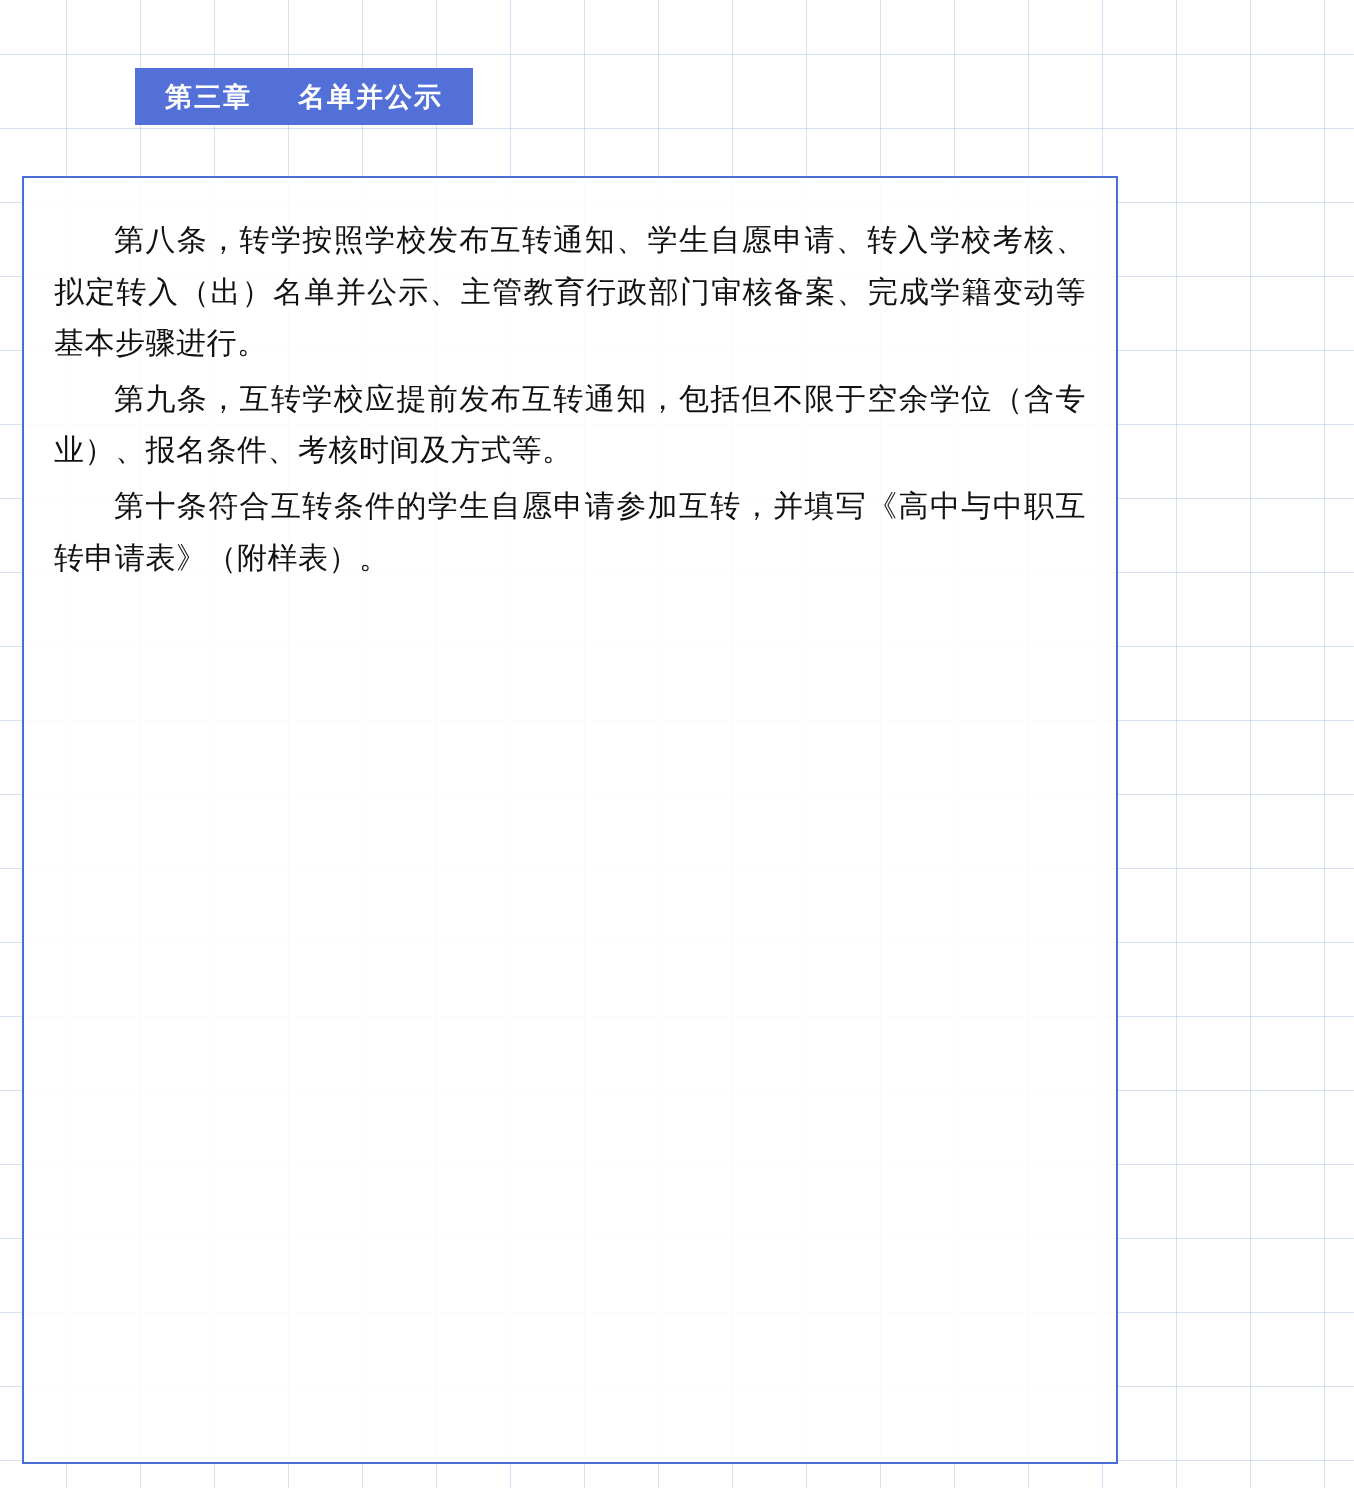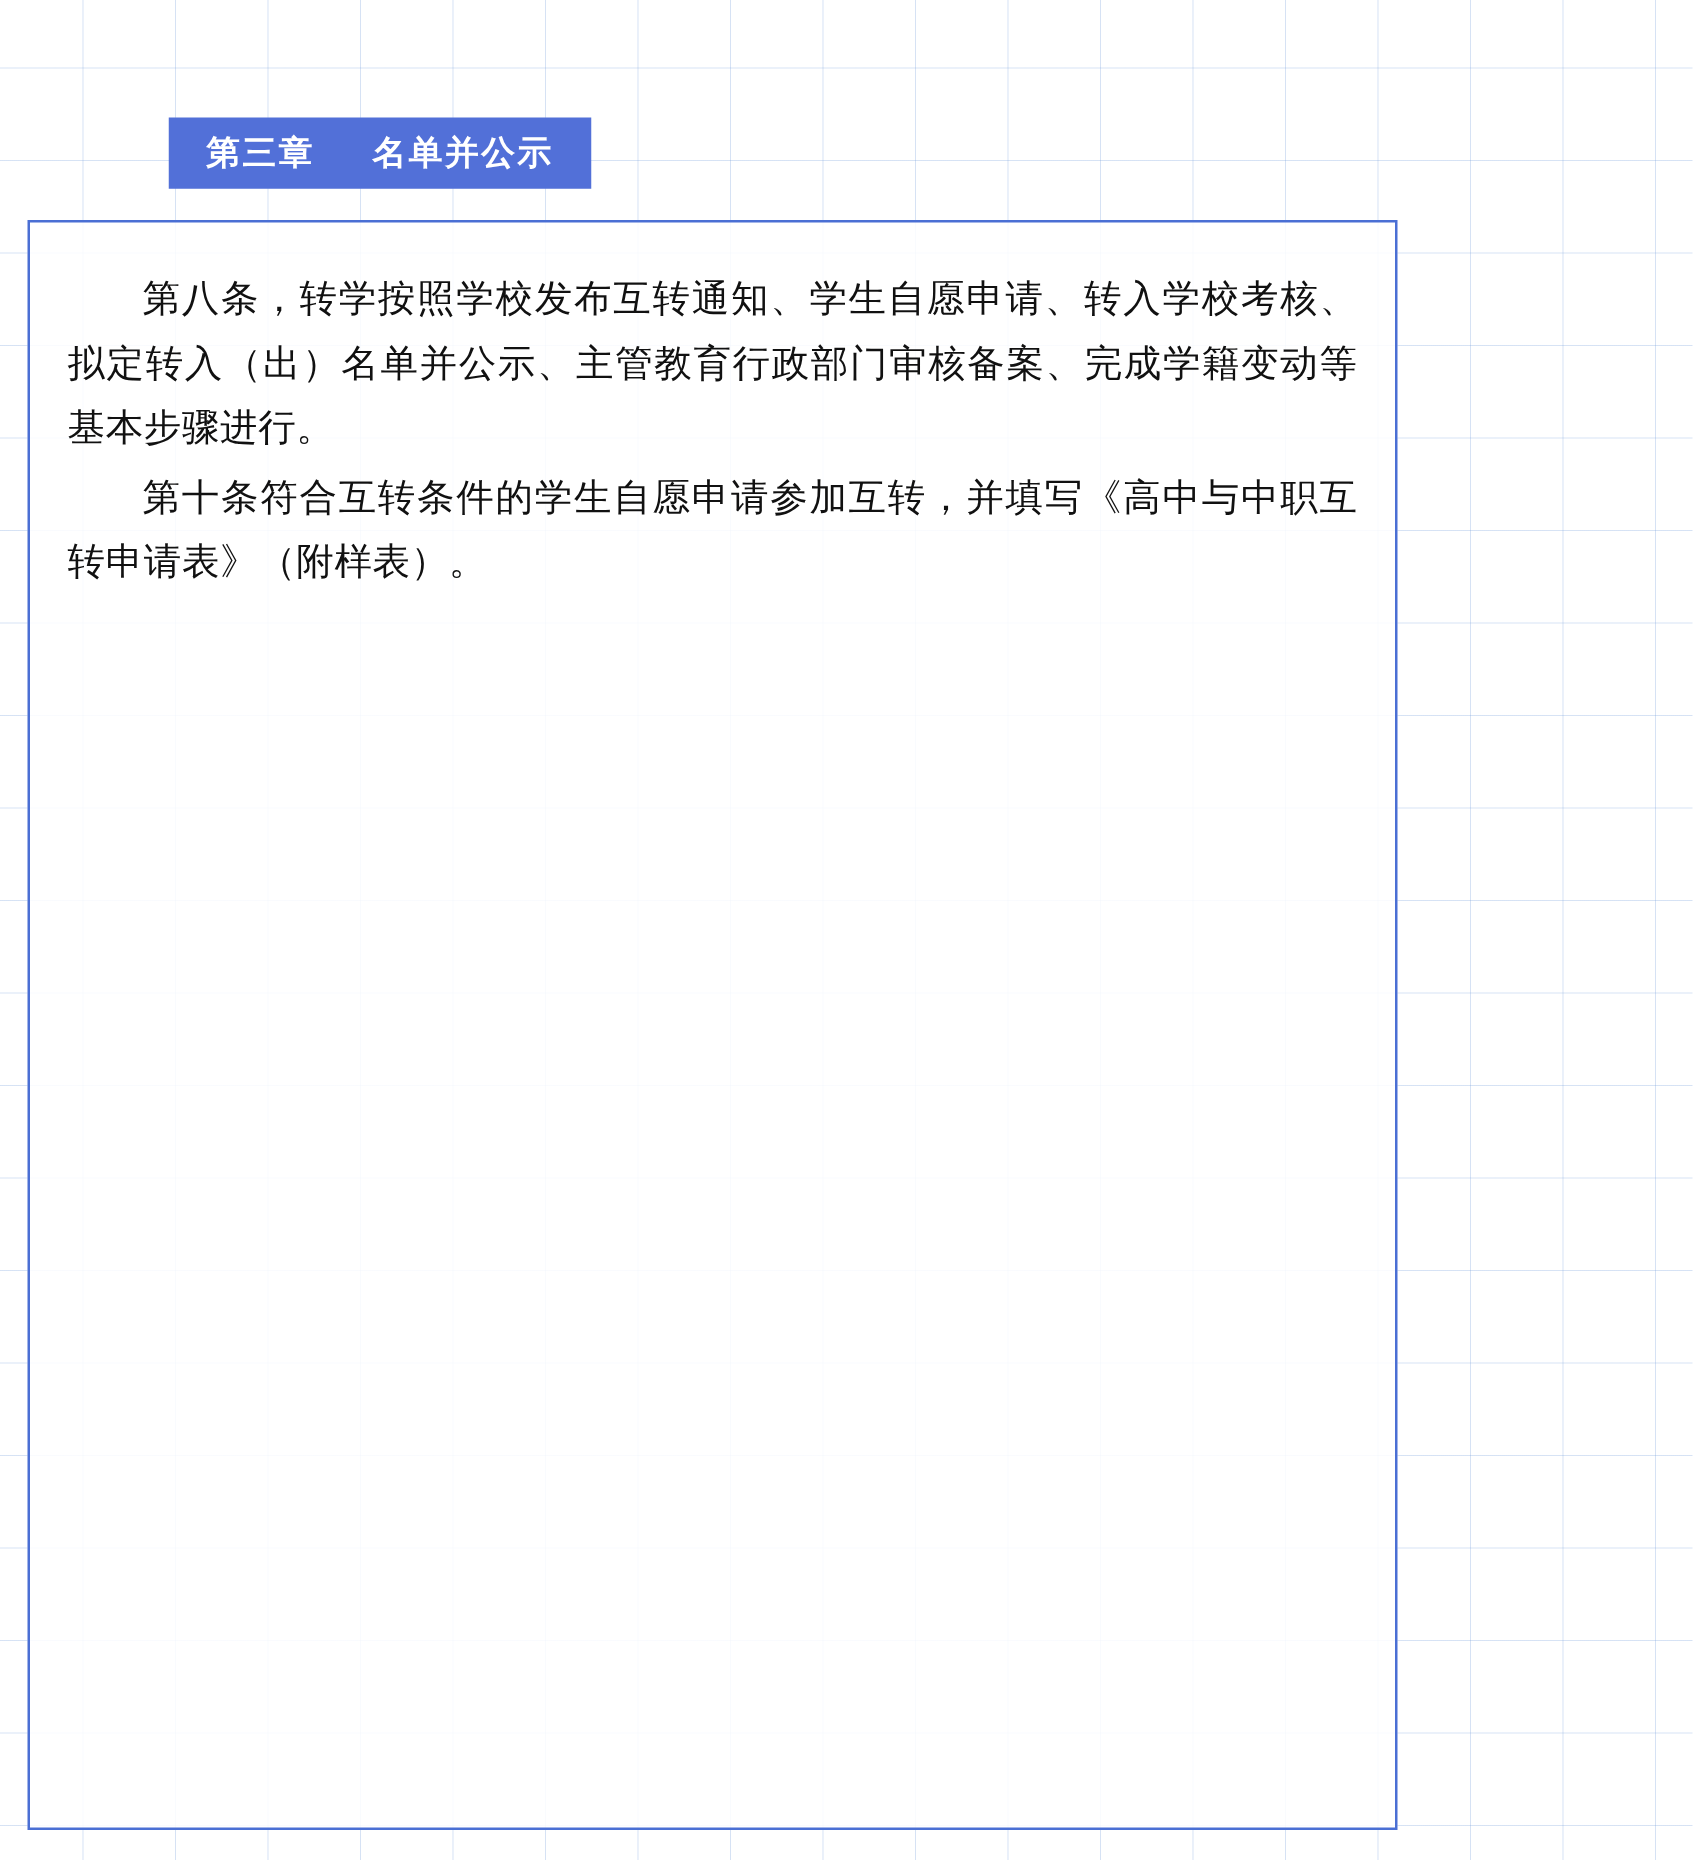--- a/index.html
+++ b/index.html
@@ -31,23 +31,23 @@
   #page {
     position: absolute;
     inset: 0;
     z-index: 1;
   }
 
   
   #chapter-heading {
     position: absolute;
     left: 93px;
-    top: 44px;
+    top: 34px;
     display: flex;
-    align-items: center;
+    align-items: flex-start;
     height: 122px;
   }
   #chapter-rule {
     width: 3px;
     background: #4a6fd4;
     margin-right: 39px;
   }
   #chapter-badge {
     background: #5270d8;
     color: #ffffff;
@@ -109,20 +109,21 @@
     <div id="chapter-badge">
       <span class="chapter-num">第三章</span>
       <span>名单并公示</span>
     </div>
   </div>
 
   <div id="content-box">
 
     <p class="para">第八条，转学按照学校发布互转通知、学生自愿申请、转入学校考核、拟定转入（出）名单并公示、主管教育行政部门审核备案、完成学籍变动等基本步骤进行。</p>
 
+    <p class="para">第九条，互转学校应提前发布互转通知，包括但不限于空余学位（含专业）、报名条件、考核时间及方式等。</p>
 
     <p class="para">第十条符合互转条件的学生自愿申请参加互转，并填写《高中与中职互转申请表》（附样表）。</p>
 
 
 
 
   </div>
 </div>
 
 </body></html>

